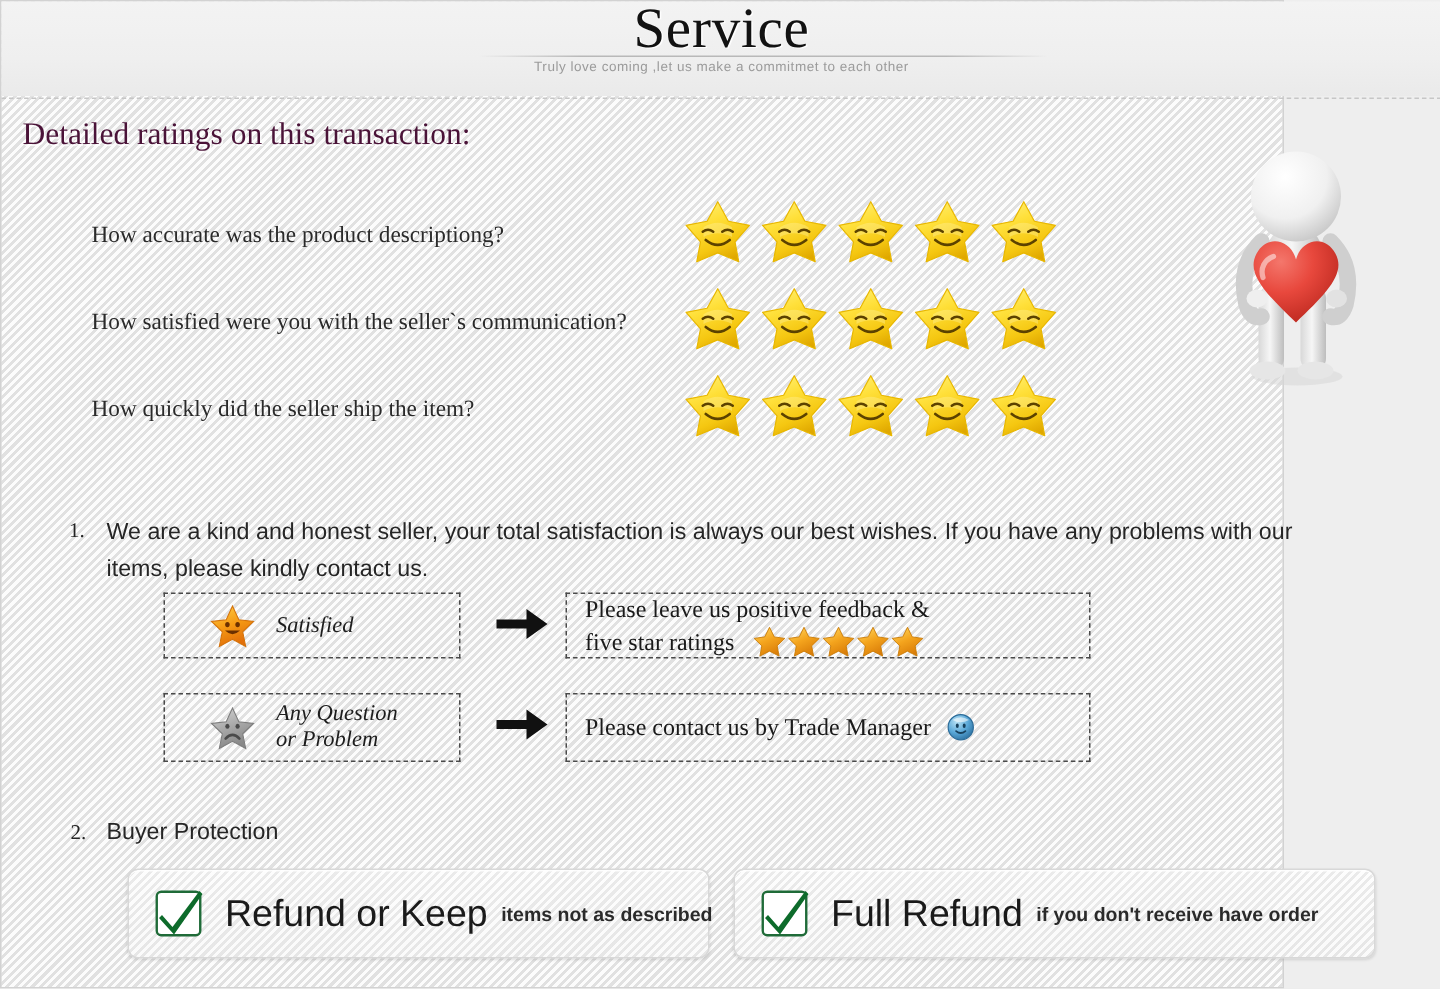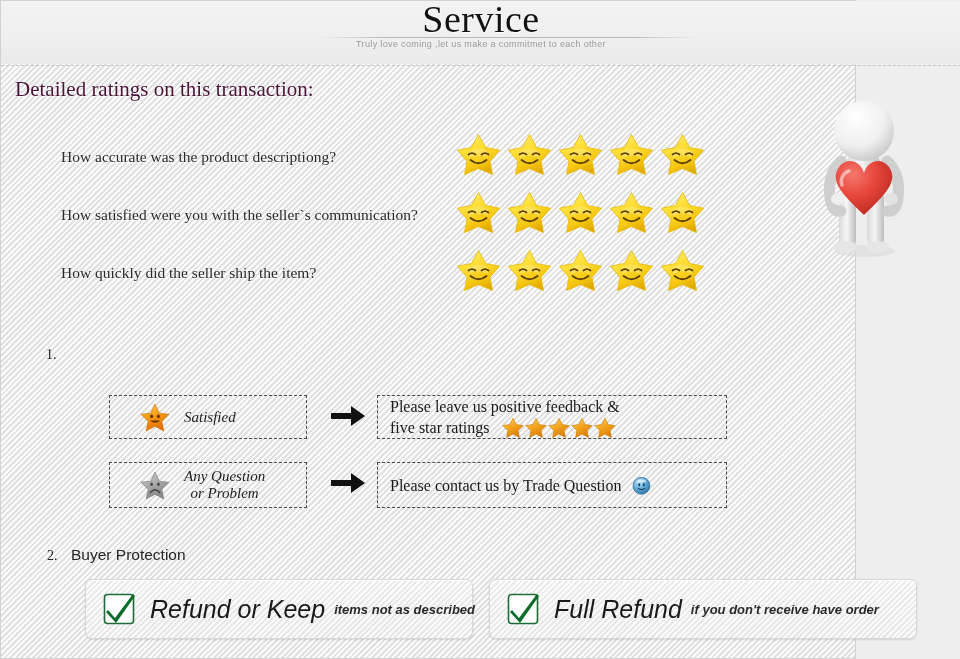--- a/index.html
+++ b/index.html
@@ -171,21 +171,21 @@
 
   .left-star-icon { margin-left: 14px; width: 30px; height: 29px; flex: 0 0 auto; }
   .left-label {
     margin-left: 14px;
     font-family: "Liberation Serif", serif;
     font-style: italic;
     font-size: 15px;
     color: #1d1d1d;
     line-height: 17px;
   }
-  .left-label .l2 { display: block; text-align: center; }
+  .left-label .l2 { display: block; }
 
   .right-text {
     margin-left: 12px;
     font-family: "Liberation Serif", serif;
     font-size: 16px;
     color: #1a1a1a;
     line-height: 21px;
     position: relative;
   }
   .mini-stars { display: inline-flex; gap: 1px; vertical-align: -5px; margin-left: 8px; }
@@ -202,21 +202,20 @@
     background:
       repeating-linear-gradient(135deg,
         rgba(255,255,255,0.75) 0px,
         rgba(255,255,255,0.75) 2px,
         rgba(226,226,226,0.6) 2px,
         rgba(226,226,226,0.6) 4px),
       linear-gradient(to bottom, #f7f7f7 0%, #ededed 100%);
     box-shadow: 0 1px 2px rgba(0,0,0,0.12), inset 0 1px 0 rgba(255,255,255,0.9);
     display: flex;
     align-items: center;
-    font-style: italic;
   }
   #protect-box-0 { left: 84px;  width: 388px; }
   #protect-box-1 { left: 488px; width: 428px; text-align: right; }
 
   .check-icon { margin-left: 16px; width: 34px; height: 34px; flex: 0 0 auto; }
   .protect-title {
     margin-left: 14px;
     font-family: "Liberation Sans", sans-serif;
     font-size: 25px;
     color: #1a1a1a;
@@ -337,20 +336,21 @@
       <svg class="smiley-star" viewBox="0 0 47 45">
           <use href="#smileyStar"></use>
         </svg>
       <svg class="smiley-star" viewBox="0 0 47 45">
           <use href="#smileyStar"></use>
         </svg>
     </div>
   </div>
 
   <div class="list-num" id="item1-num">1.</div>
+  <div id="item1-text">We are a kind and honest seller, your total satisfaction is always our best wishes. If you have any problems with our items, please kindly contact us.</div>
 
   <div class="flow-row" id="flow-row-0">
     <div class="dashed-box box-left">
       <svg class="left-star-icon" viewBox="0 0 30 29">
         <defs>
           <linearGradient id="hsG" x1="0" y1="0" x2="0.4" y2="1">
             <stop offset="0%" stop-color="#ffd24a"></stop>
             <stop offset="55%" stop-color="#f59a14"></stop>
             <stop offset="100%" stop-color="#e2700a"></stop>
           </linearGradient>
@@ -410,21 +410,21 @@
       <span class="left-label">
         <span>Any Question</span>
         <span class="l2">or Problem</span>
       </span>
     </div>
     <svg class="flow-arrow" viewBox="0 0 38 30">
       <path d="M2 12 H22 V5 L36 15 L22 25 V18 H2 Z" fill="#111111"></path>
     </svg>
     <div class="dashed-box box-right">
       <span class="right-text">
-        <span>Please contact us by Trade Question</span>
+        <span>Please contact us by Trade Manager</span>
         <svg class="tm-icon" viewBox="0 0 19 19">
           <defs>
             <radialGradient id="tmG" cx="35%" cy="28%" r="80%">
               <stop offset="0%" stop-color="#b9e2f5"></stop>
               <stop offset="55%" stop-color="#5aa8d8"></stop>
               <stop offset="100%" stop-color="#2a6e9e"></stop>
             </radialGradient>
           </defs>
           <circle cx="9.5" cy="9.8" r="8.4" fill="url(#tmG)" stroke="#2c6c99" stroke-width="0.8"></circle>
           <path d="M4 5 Q9.5 1.4 15 5 Q9.5 8 4 5 Z" fill="#ffffff" opacity="0.55"></path>

